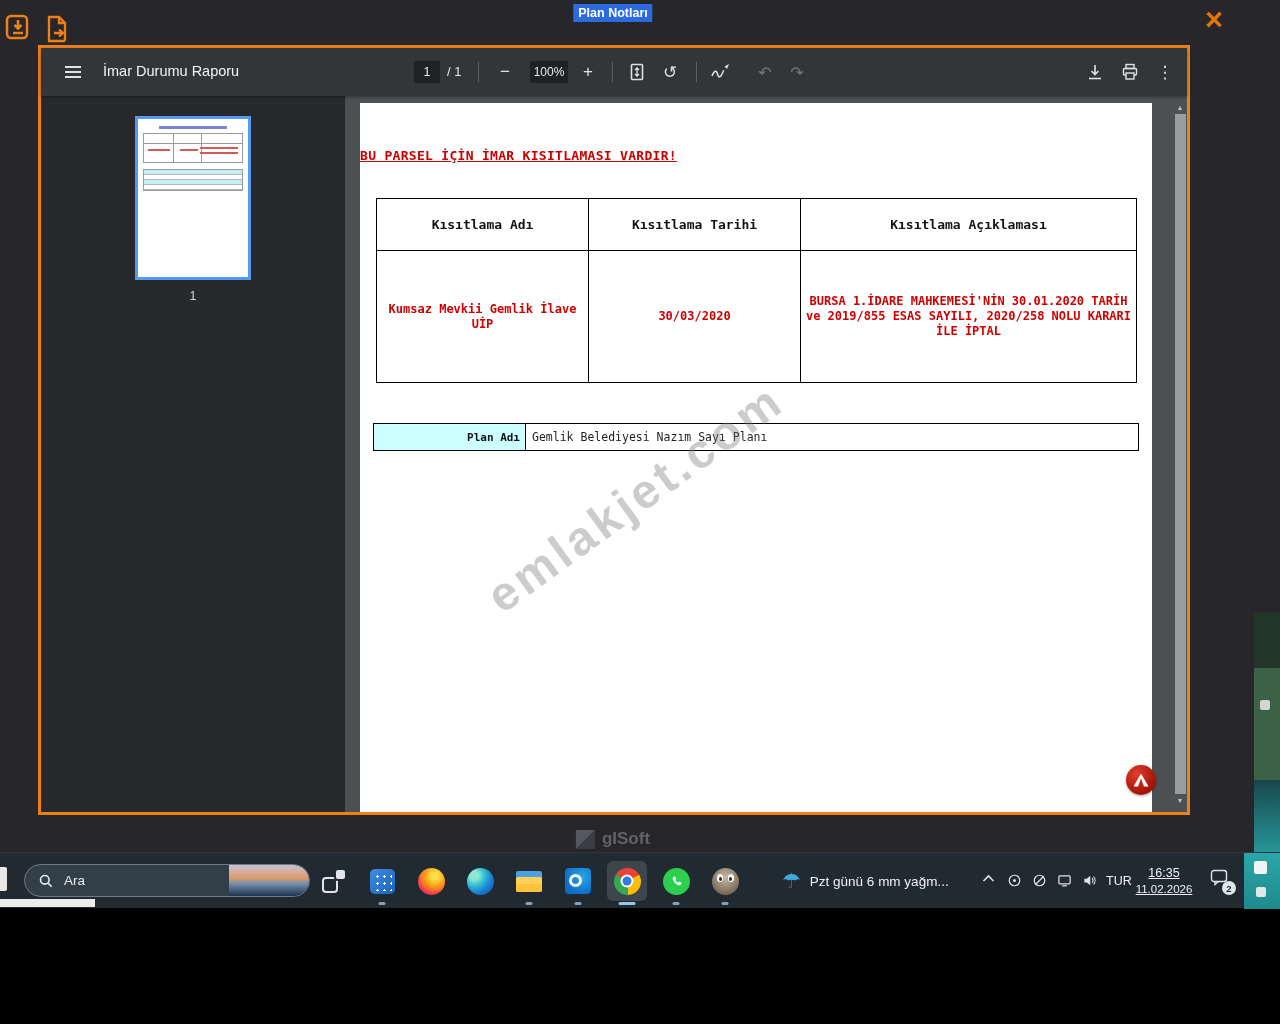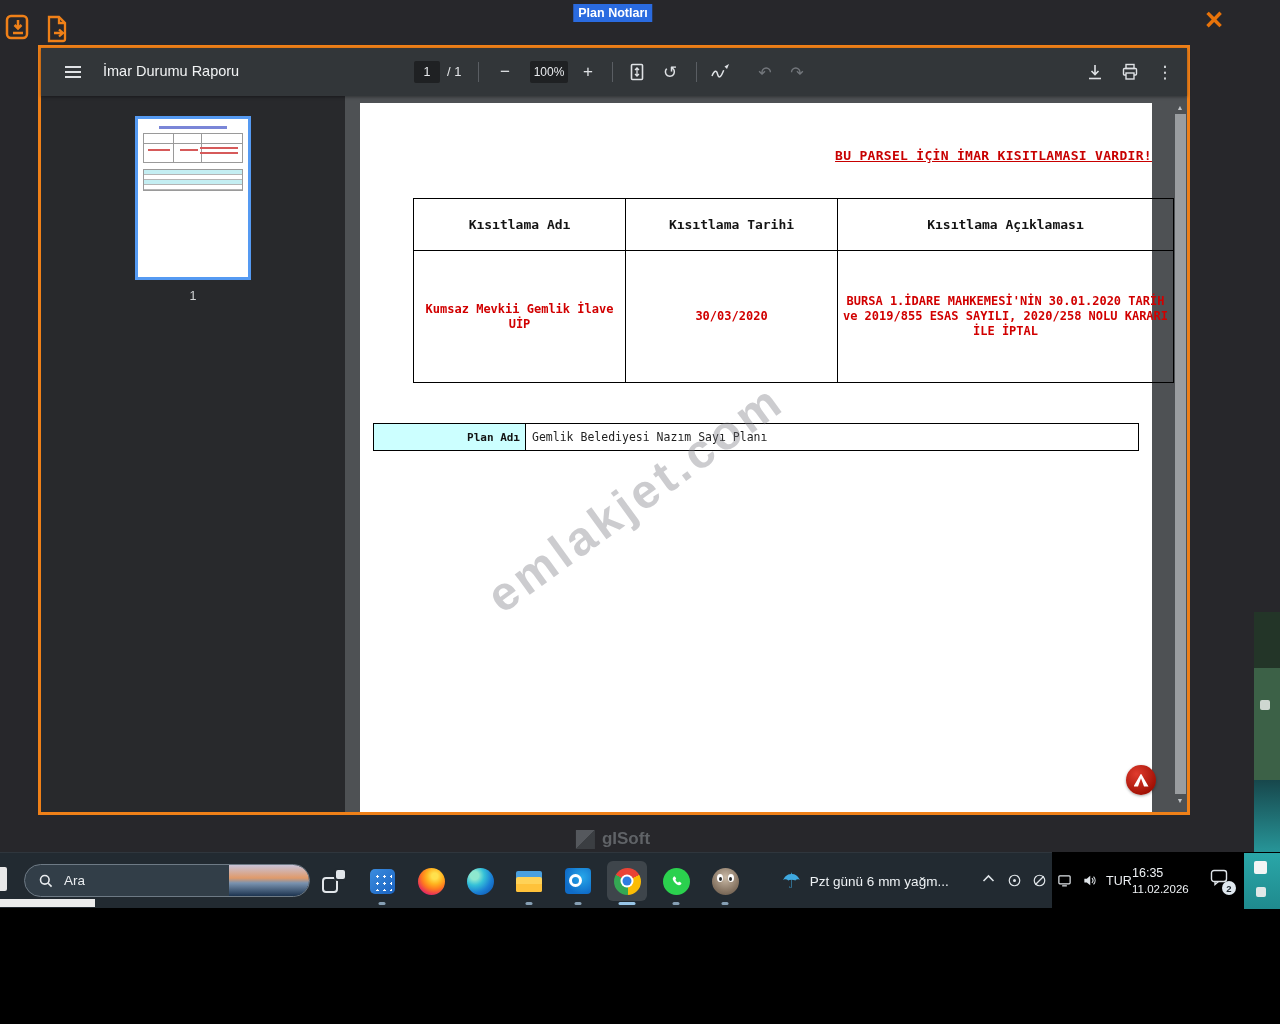--- a/index.html
+++ b/index.html
@@ -64,26 +64,26 @@
 
   .content { flex: 1; position: relative; background: #4e5154; overflow: hidden; }
   .page { position: absolute; left: 15px; top: 7px; width: 792px; height: 709px; background: #fff; }
 
   .vscroll { position: absolute; right: 1px; top: 6px; width: 12px; height: 704px;
     display: flex; flex-direction: column; align-items: center; }
   .vs-arrow { color: #c0c3c6; font-size: 7px; line-height: 11px; cursor: pointer; }
   .vs-thumb { flex: 1; width: 11px; background: #9a9da0; margin: 1px 0; cursor: pointer; }
 
   
-  .doc-heading { position: absolute; top: 45px; left: 0; width: 100%; text-align: right;
+  .doc-heading { position: absolute; top: 45px; left: 0; width: 100%; text-align: left;
     font-family: "DejaVu Sans Mono", monospace; font-size: 13px; font-weight: bold;
     color: #c80000; text-decoration: underline; letter-spacing: .3px; }
 
   table.t1 { position: absolute; left: 16px; top: 95px; width: 760px; border-collapse: collapse;
-    table-layout: fixed; font-family: "DejaVu Sans Mono", monospace; margin-left: 37px; }
+    table-layout: fixed; font-family: "DejaVu Sans Mono", monospace; }
   .t1 th { border: 1px solid #000; height: 52px; font-size: 13px; font-weight: bold; color: #141414; text-align: center; }
   .t1 td { border: 1px solid #000; height: 132px; text-align: center; vertical-align: middle;
     color: #d10000; font-weight: bold; font-size: 12px; line-height: 15px; padding: 0 4px; }
 
   table.t2 { position: absolute; left: 13px; top: 320px; width: 765px; border-collapse: collapse;
     table-layout: fixed; font-family: "DejaVu Sans Mono", monospace; }
   .t2 td { border: 1px solid #000; }
   .t2 .title { background: #ccffff; text-align: center; font-weight: bold; font-size: 12px; height: 19px; color: #141414; }
   .t2 .lbl { background: #ccffff; font-weight: bold; font-size: 11px; text-align: right;
     padding: 2px 5px; color: #141414; line-height: 13px; vertical-align: middle; }
@@ -99,21 +99,21 @@
   .adobe-a { width: 15px; height: 13px; background: #fff;
     clip-path: polygon(50% 0, 100% 100%, 70% 100%, 50% 36%, 30% 100%, 0 100%); }
 
   
   .gisoft { position: absolute; left: 613px; top: 829px; transform: translateX(-50%);
     display: flex; align-items: center; gap: 7px; }
   .gisoft .cube { width: 19px; height: 19px; background: linear-gradient(135deg, #55585d 50%, #3b3e42 50%); }
   .gisoft .txt { color: #606367; font-size: 17px; font-weight: bold; }
 
   
-  .taskbar { position: absolute; left: 0; top: 852px; width: 1052px; height: 56px;
+  .taskbar { position: absolute; left: 0; top: 852px; width: 1280px; height: 56px;
     background: #222a31; border-top: 1px solid rgba(255,255,255,.06); }
   .tb-frag { position: absolute; left: 0; top: 14px; width: 7px; height: 24px; background: #e8e8e8; border-radius: 0 2px 2px 0; }
   .search { position: absolute; left: 24px; top: 11px; width: 286px; height: 33px; border-radius: 17px;
     background: #323e48; border: 1px solid #6e7a85; display: flex; align-items: center; cursor: pointer; overflow: hidden; }
   .search .mag { margin-left: 13px; display: flex; }
   .search .txt { margin-left: 10px; color: #e9ecef; font-size: 13.5px; flex: 1; }
   .search .wimg { width: 80px; height: 31px; border-radius: 0 16px 16px 0;
     background: linear-gradient(180deg, #c9c3d8 0%, #e09a6a 42%, #7a93b0 58%, #1d3450 100%); }
 
   .apps { position: absolute; left: 313px; top: 8px; display: flex; gap: 9px; }
@@ -160,22 +160,22 @@
 
   .weather { position: absolute; left: 782px; top: 10px; display: flex; align-items: center; gap: 9px;
     height: 36px; cursor: pointer; }
   .weather .umb { color: #3fa9e0; font-size: 21px; }
   .weather .wtxt { color: #eef2f5; font-size: 13.5px; }
 
   .tray-chevron { position: absolute; left: 982px; top: 21px; cursor: pointer; display: flex; }
   .tray-icons { position: absolute; left: 1006px; top: 19px; display: flex; gap: 9px; }
   .tray-icons .ti { width: 16px; height: 16px; display: flex; align-items: center; justify-content: center; cursor: pointer; }
   .lang { position: absolute; left: 1106px; top: 21px; color: #eef1f4; font-size: 12.5px; cursor: pointer; }
-  .clock { position: absolute; left: 1132px; top: 12px; width: 64px; text-align: left;
-    color: #eef1f4; line-height: 1.35; cursor: pointer; }
+  .clock { position: absolute; left: 1132px; top: 12px; width: 64px; text-align: center;
+    color: #eef1f4; line-height: 1.35; cursor: pointer; text-decoration: underline; }
   .clock .t { font-size: 12.5px; } .clock .d { font-size: 11.5px; }
   .notif { position: absolute; left: 1210px; top: 16px; width: 30px; height: 28px; cursor: pointer; }
   .notif .badge { position: absolute; left: 12px; top: 12px; width: 14px; height: 14px; border-radius: 50%;
     background: #dfe7ee; color: #1c252c; font-size: 9.5px; font-weight: bold;
     display: flex; align-items: center; justify-content: center; }
 
   .map-tb { position: absolute; left: 1244px; top: 0; width: 36px; height: 56px;
     background: linear-gradient(180deg, #2aa6a8, #1f8a8e); }
   .map-tb .sq1 { position: absolute; left: 10px; top: 8px; width: 13px; height: 13px; background: #f2f5f5; border-radius: 2px; }
   .map-tb .sq2 { position: absolute; left: 12px; top: 34px; width: 10px; height: 10px; background: #dfe8e8; border-radius: 2px; }

